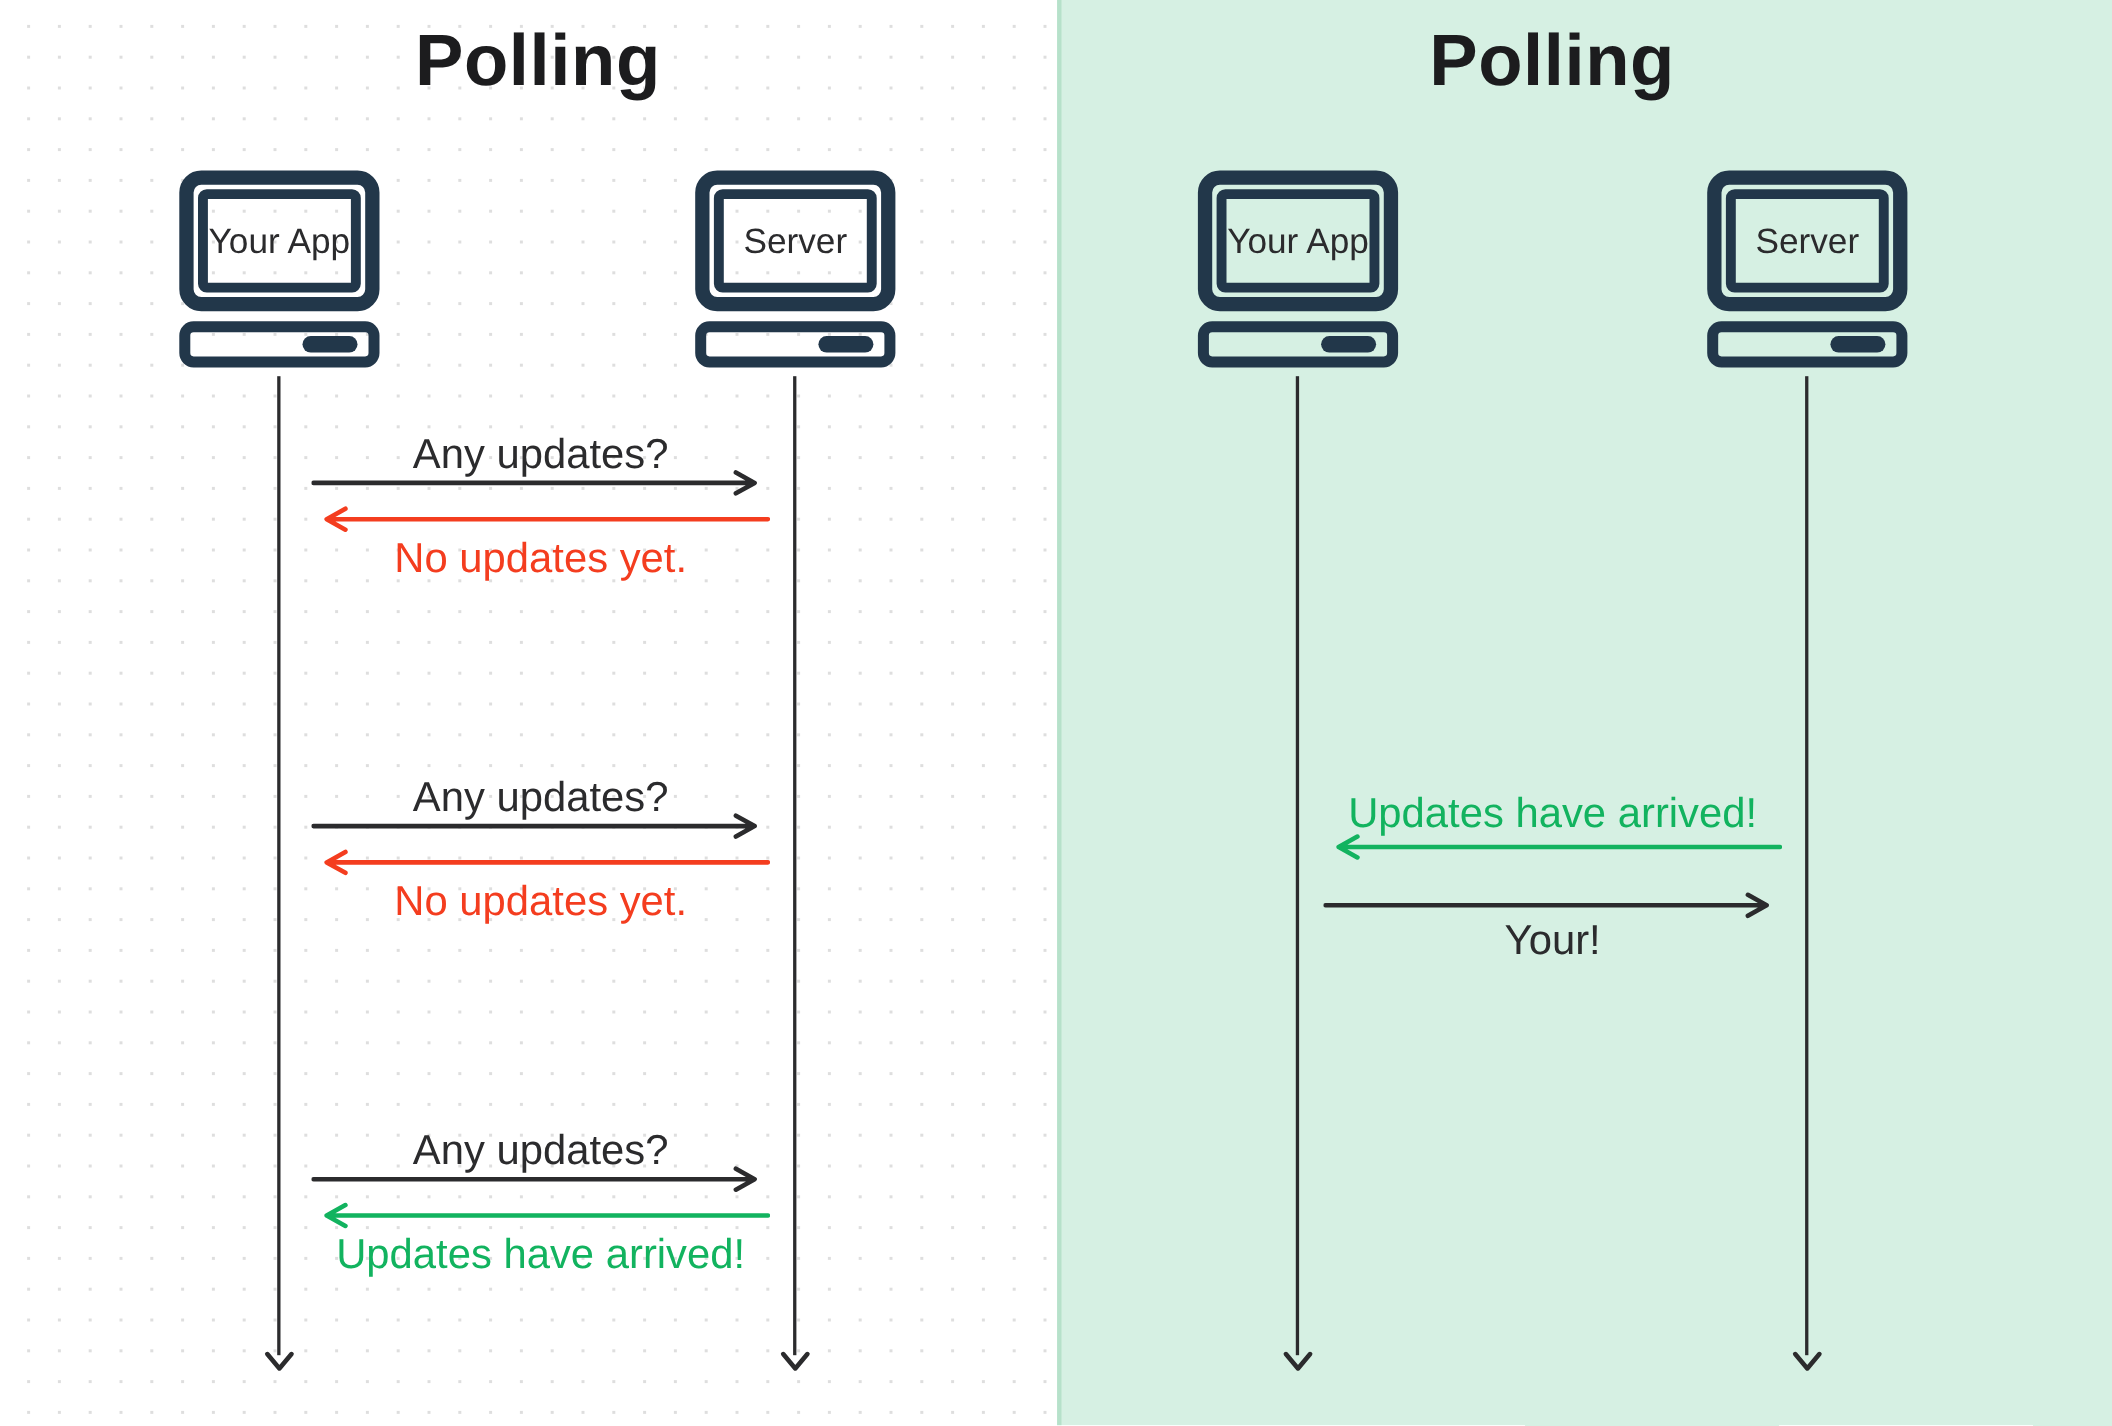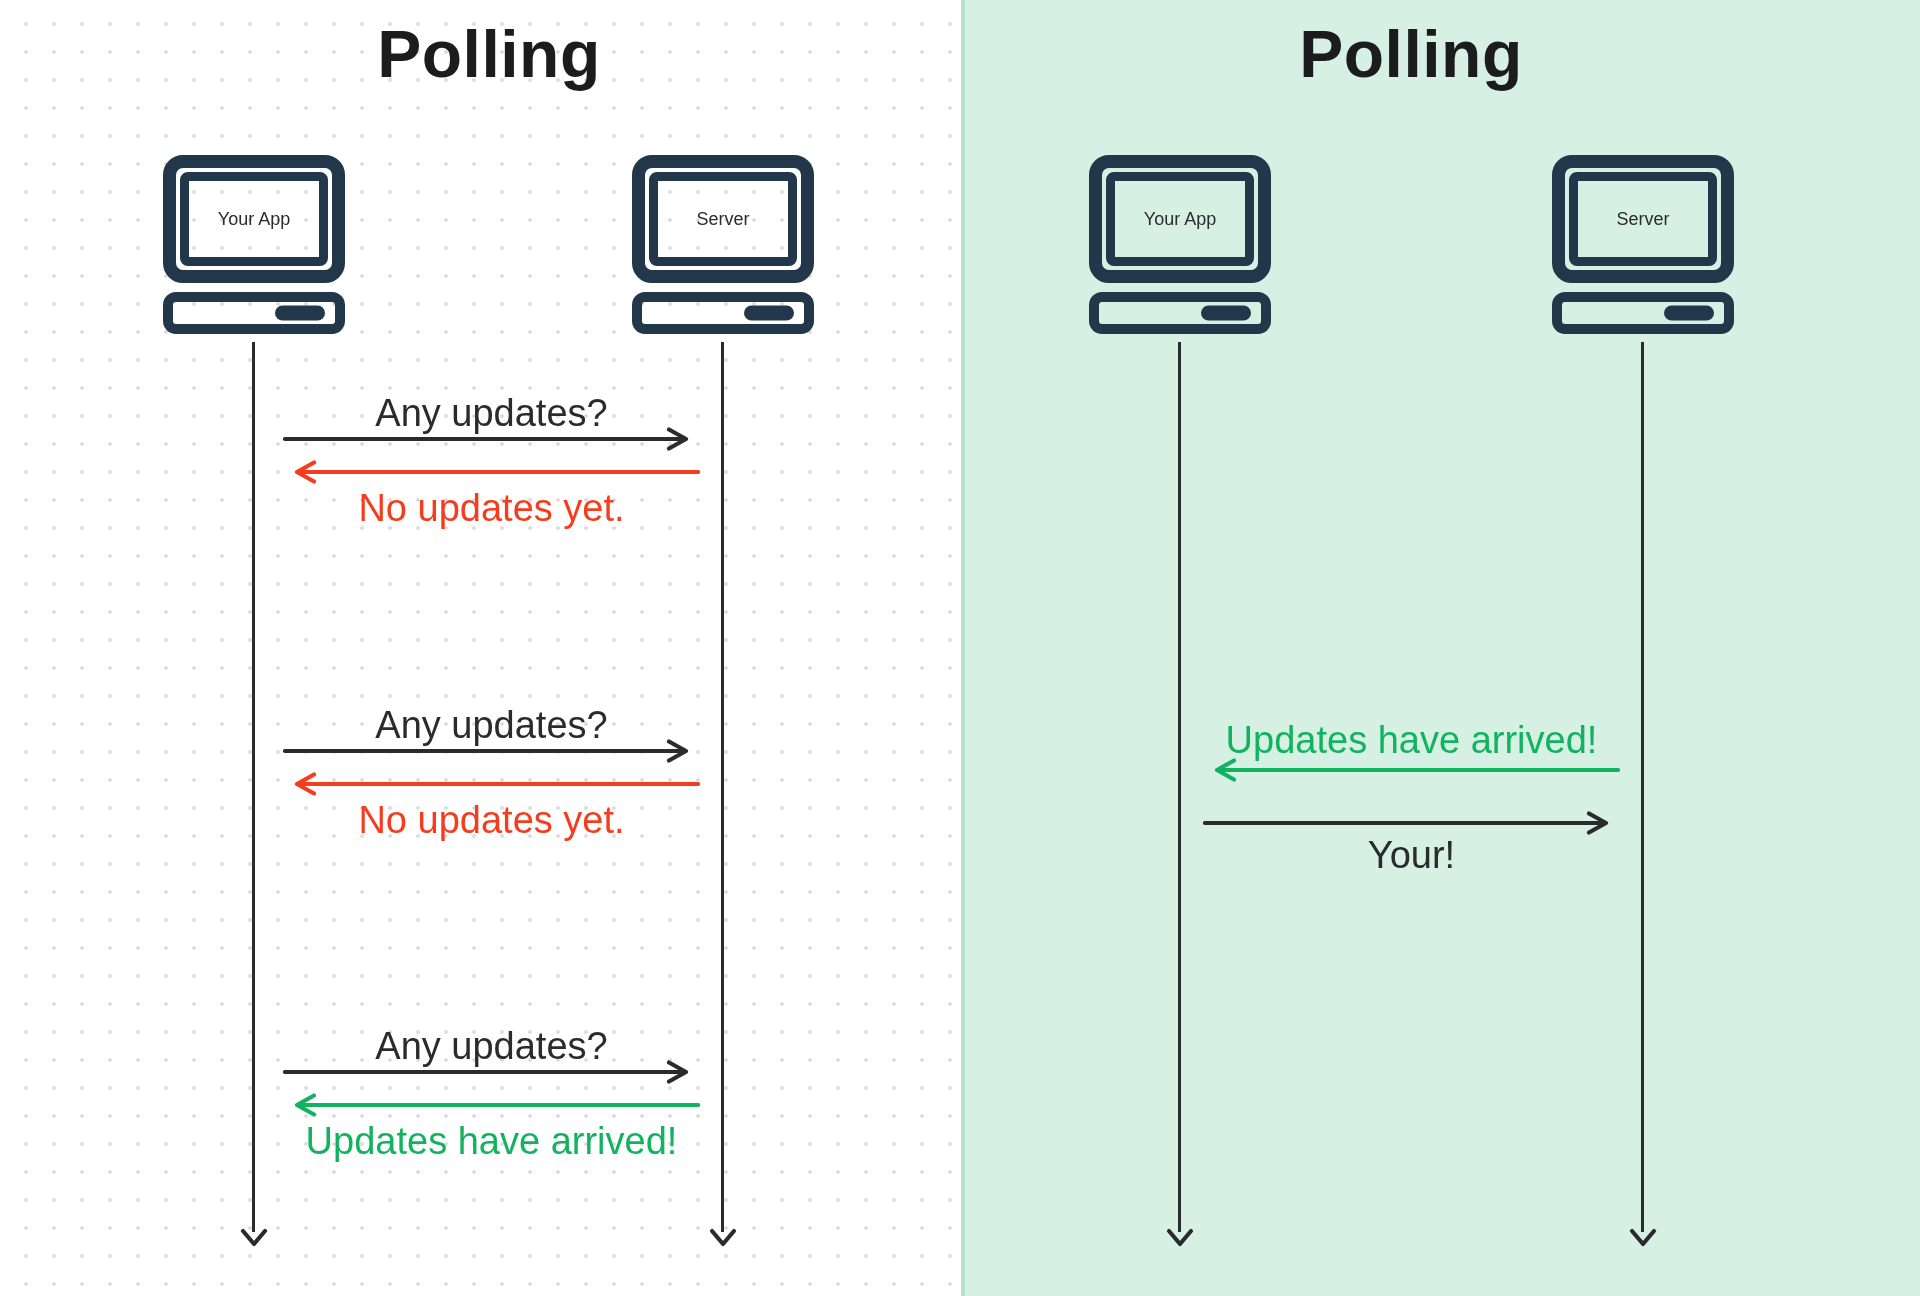--- a/index.html
+++ b/index.html
@@ -29,21 +29,21 @@
     box-sizing:border-box;width:182px;height:128px;
     border:13px solid var(--navy);border-radius:20px;padding:4px;
     background:transparent;
   }
   .screen{
     box-sizing:border-box;width:100%;height:100%;
     border:9px solid var(--navy);border-radius:8px;
     display:flex;align-items:center;justify-content:center;
     background:transparent;
   }
-  .screen-label{font-size:18px;font-weight:500;color:var(--ink);white-space:nowrap;}
+  .screen-label{font-size:32px;font-weight:500;color:var(--ink);white-space:nowrap;}
   .base{
     box-sizing:border-box;position:relative;margin-top:9px;
     width:182px;height:42px;border:10px solid var(--navy);border-radius:13px;
     background:transparent;
   }
   .pill{
     position:absolute;right:10px;top:50%;transform:translateY(-50%);
     width:50px;height:15px;background:var(--navy);border-radius:8px;
   }
 

